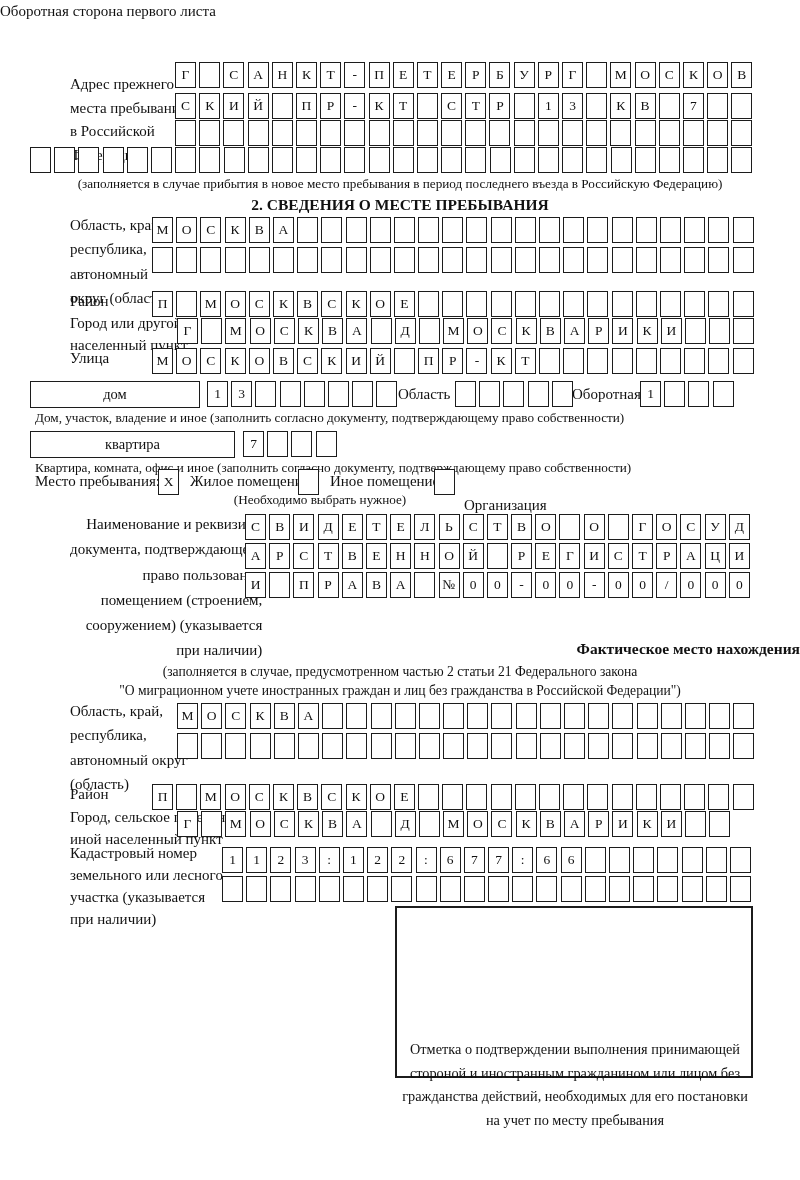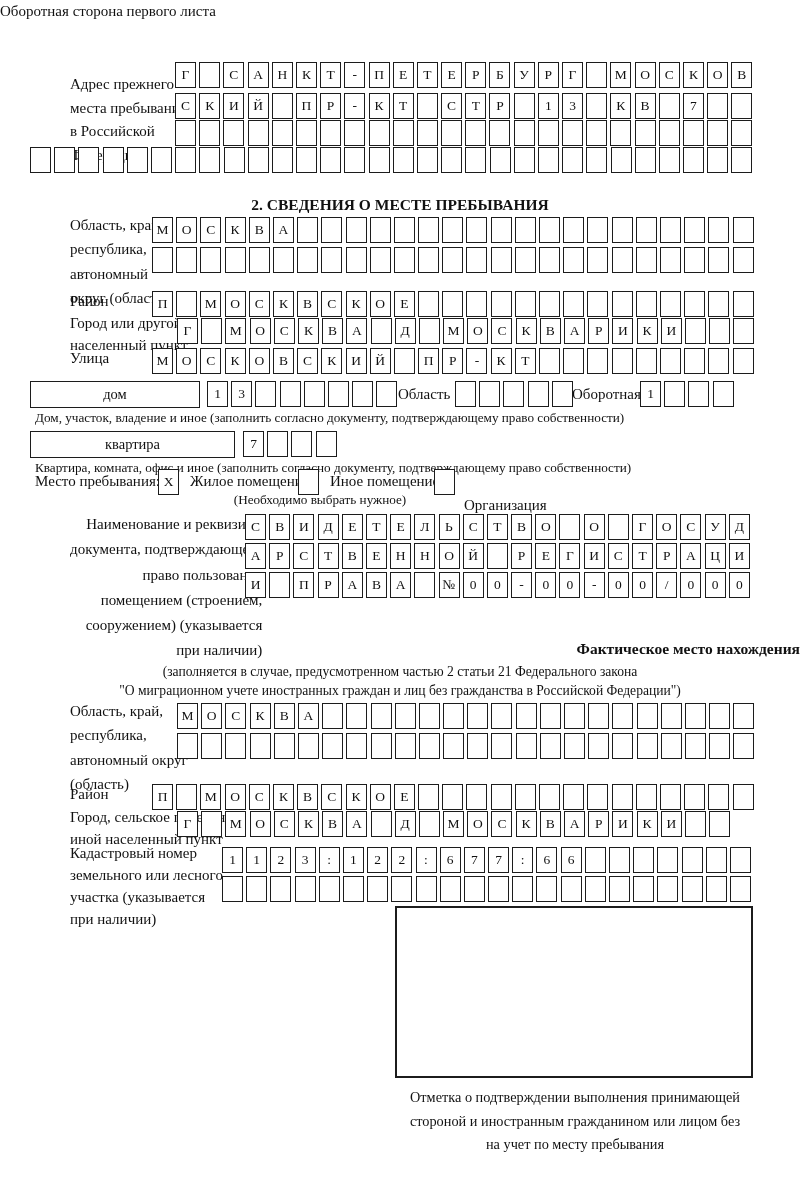--- a/index.html
+++ b/index.html
@@ -134,20 +134,21 @@
       <div class="cell"></div>
       <div class="cell"></div>
       <div class="cell"></div>
       <div class="cell"></div>
       <div class="cell"></div>
       <div class="cell"></div>
       <div class="cell"></div>
       <div class="cell"></div>
       <div class="cell"></div>
     </div>
+  <div class="note center" style="top:176px;">(заполняется в случае прибытия в новое место пребывания в период последнего въезда в Российскую Федерацию)</div>
 
   <div class="title center" style="position:absolute;top:196px;">2. СВЕДЕНИЯ О МЕСТЕ ПРЕБЫВАНИЯ</div>
 
   <div class="lbl" style="left:70px;top:213px;line-height:24.3px;">
       <div>Область, край,</div>
       <div>республика,</div>
       <div>автономный</div>
       <div>округ (область)</div>
     </div>
   <div class="cellrow" style="left:152px;top:217px;">
@@ -595,19 +596,20 @@
       <div class="cell"></div>
       <div class="cell"></div>
       <div class="cell"></div>
       <div class="cell"></div>
       <div class="cell"></div>
       <div class="cell"></div>
       <div class="cell"></div>
     </div>
 
   <div class="stamp" style="left:395px;top:906px;width:358px;height:172px;"></div>
-  <div class="stampnote" style="left:385px;top:1086px;width:380px;">
+  <div class="stampnote" style="left:385px;top:1038px;width:380px;">
       <div>Отметка о подтверждении выполнения принимающей</div>
       <div>стороной и иностранным гражданином или лицом без</div>
+      <div>гражданства действий, необходимых для его постановки</div>
       <div>на учет по месту пребывания</div>
     </div>
 
 </div>
 
 </body></html>

